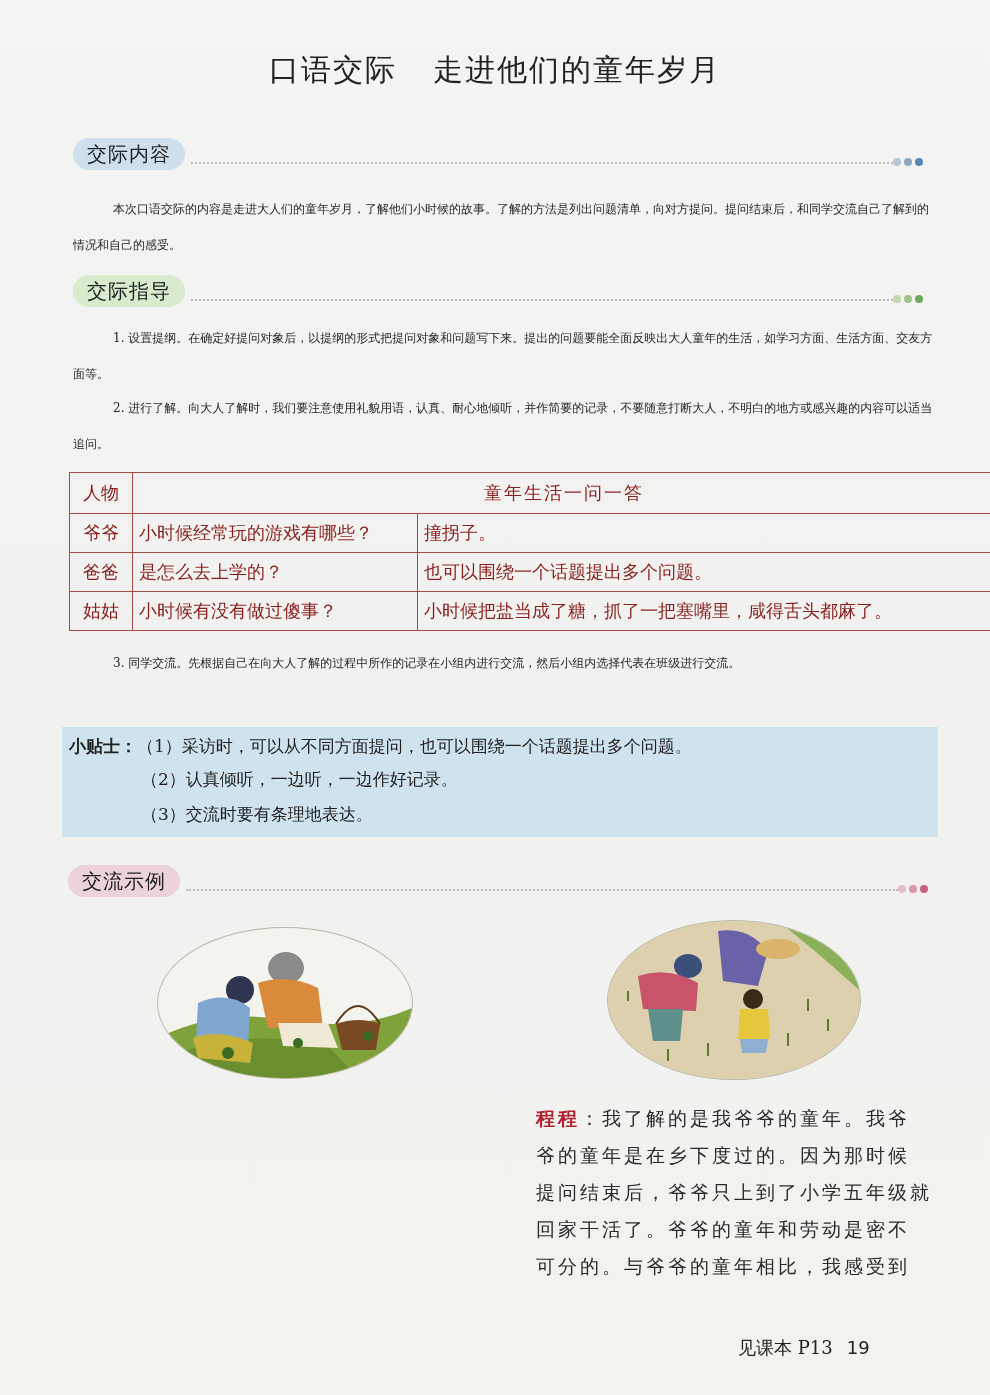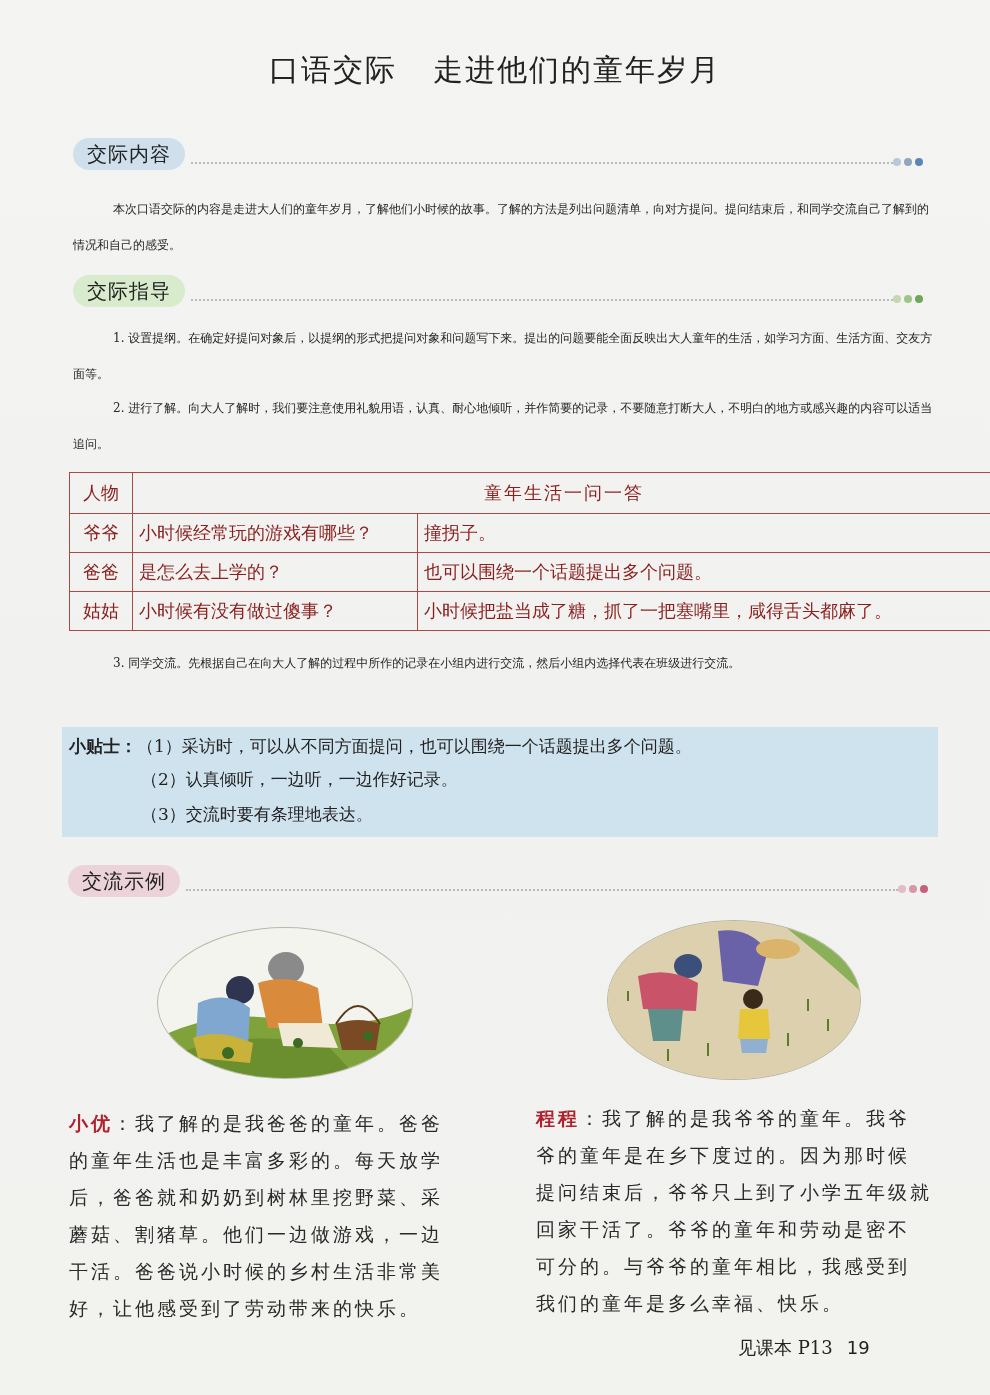--- a/index.html
+++ b/index.html
@@ -188,35 +188,26 @@
         <line x1="20" y1="80" x2="20" y2="70"></line>
           <line x1="200" y1="90" x2="200" y2="78"></line>
           <line x1="220" y1="110" x2="220" y2="98"></line>
         <line x1="100" y1="135" x2="100" y2="122"></line>
           <line x1="180" y1="125" x2="180" y2="112"></line>
           <line x1="60" y1="140" x2="60" y2="128"></line>
       </g>
     </svg>
   </div>
 
-  <div class="story" style="left:69px; top:1105px; width:420px;">
-    <div><span class="speaker">小优</span><span>：我了解的是我爸爸的童年。爸爸</span></div>
-    <div>的童年生活也是丰富多彩的。每天放学</div>
-    <div>后，爸爸就和奶奶到树林里挖野菜、采</div>
-    <div>蘑菇、割猪草。他们一边做游戏，一边</div>
-    <div>干活。爸爸说小时候的乡村生活非常美</div>
-    <div>好，让他感受到了劳动带来的快乐。</div>
-  </div>
 
   <div class="story" style="left:536px; top:1100px; width:420px;">
     <div><span class="speaker">程程</span><span>：我了解的是我爷爷的童年。我爷</span></div>
     <div>爷的童年是在乡下度过的。因为那时候</div>
     <div>提问结束后，爷爷只上到了小学五年级就</div>
     <div>回家干活了。爷爷的童年和劳动是密不</div>
     <div>可分的。与爷爷的童年相比，我感受到</div>
-    <div>我们的童年是多么幸福、快乐。</div>
   </div>
 
   <div class="footer">
     <span>见课本 P13</span><span class="num">19</span>
   </div>
 
 </div>
 
 </body></html>

